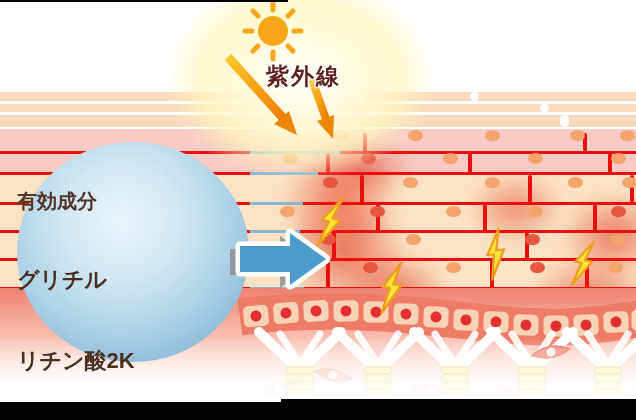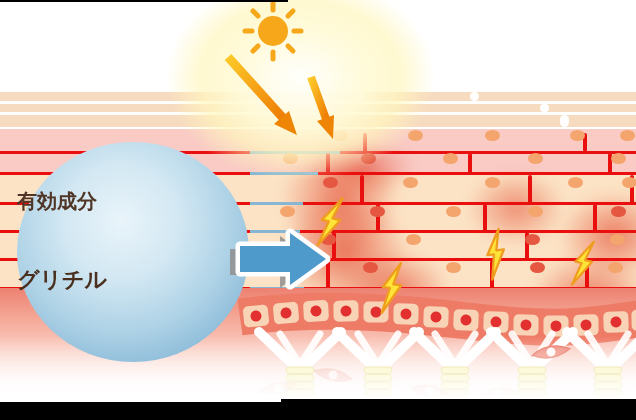--- a/index.html
+++ b/index.html
@@ -305,25 +305,27 @@
       <polygon class="uvhead" points="297,135 274,124 289,111"></polygon>
     </g>
     <g>
       <line x1="311" y1="77" x2="326" y2="119" stroke="url(#uvgrad)" stroke-width="8"></line>
       <polygon class="uvhead" points="333,139 317,121 334,115"></polygon>
     </g>
   </svg>
 
   <div class="fade"></div>
 
+  <div class="uv-label">紫外線</div>
 
   <div class="bubble">
     <div class="bubble-inner">
       <div class="bubble-heading">有効成分</div>
       <div class="bubble-line">グリチル</div>
+      <div class="bubble-line">リチン酸2K</div>
     </div>
   </div>
 
   <svg class="art" width="636" height="420" viewBox="0 0 636 420">
     <g>
       <path d="M240,246 L290,246 L290,233 L326,259 L290,285 L290,272 L240,272 Z" transform="translate(-10,3)" fill="#8f8f8f" opacity="0.85"></path>
       <path d="M240,246 L290,246 L290,233 L326,259 L290,285 L290,272 L240,272 Z" fill="var(--arrow-blue,#4e9aca)" stroke="#ffffff" stroke-width="9" stroke-linejoin="round" paint-order="stroke"></path>
     </g>
   </svg>
 

